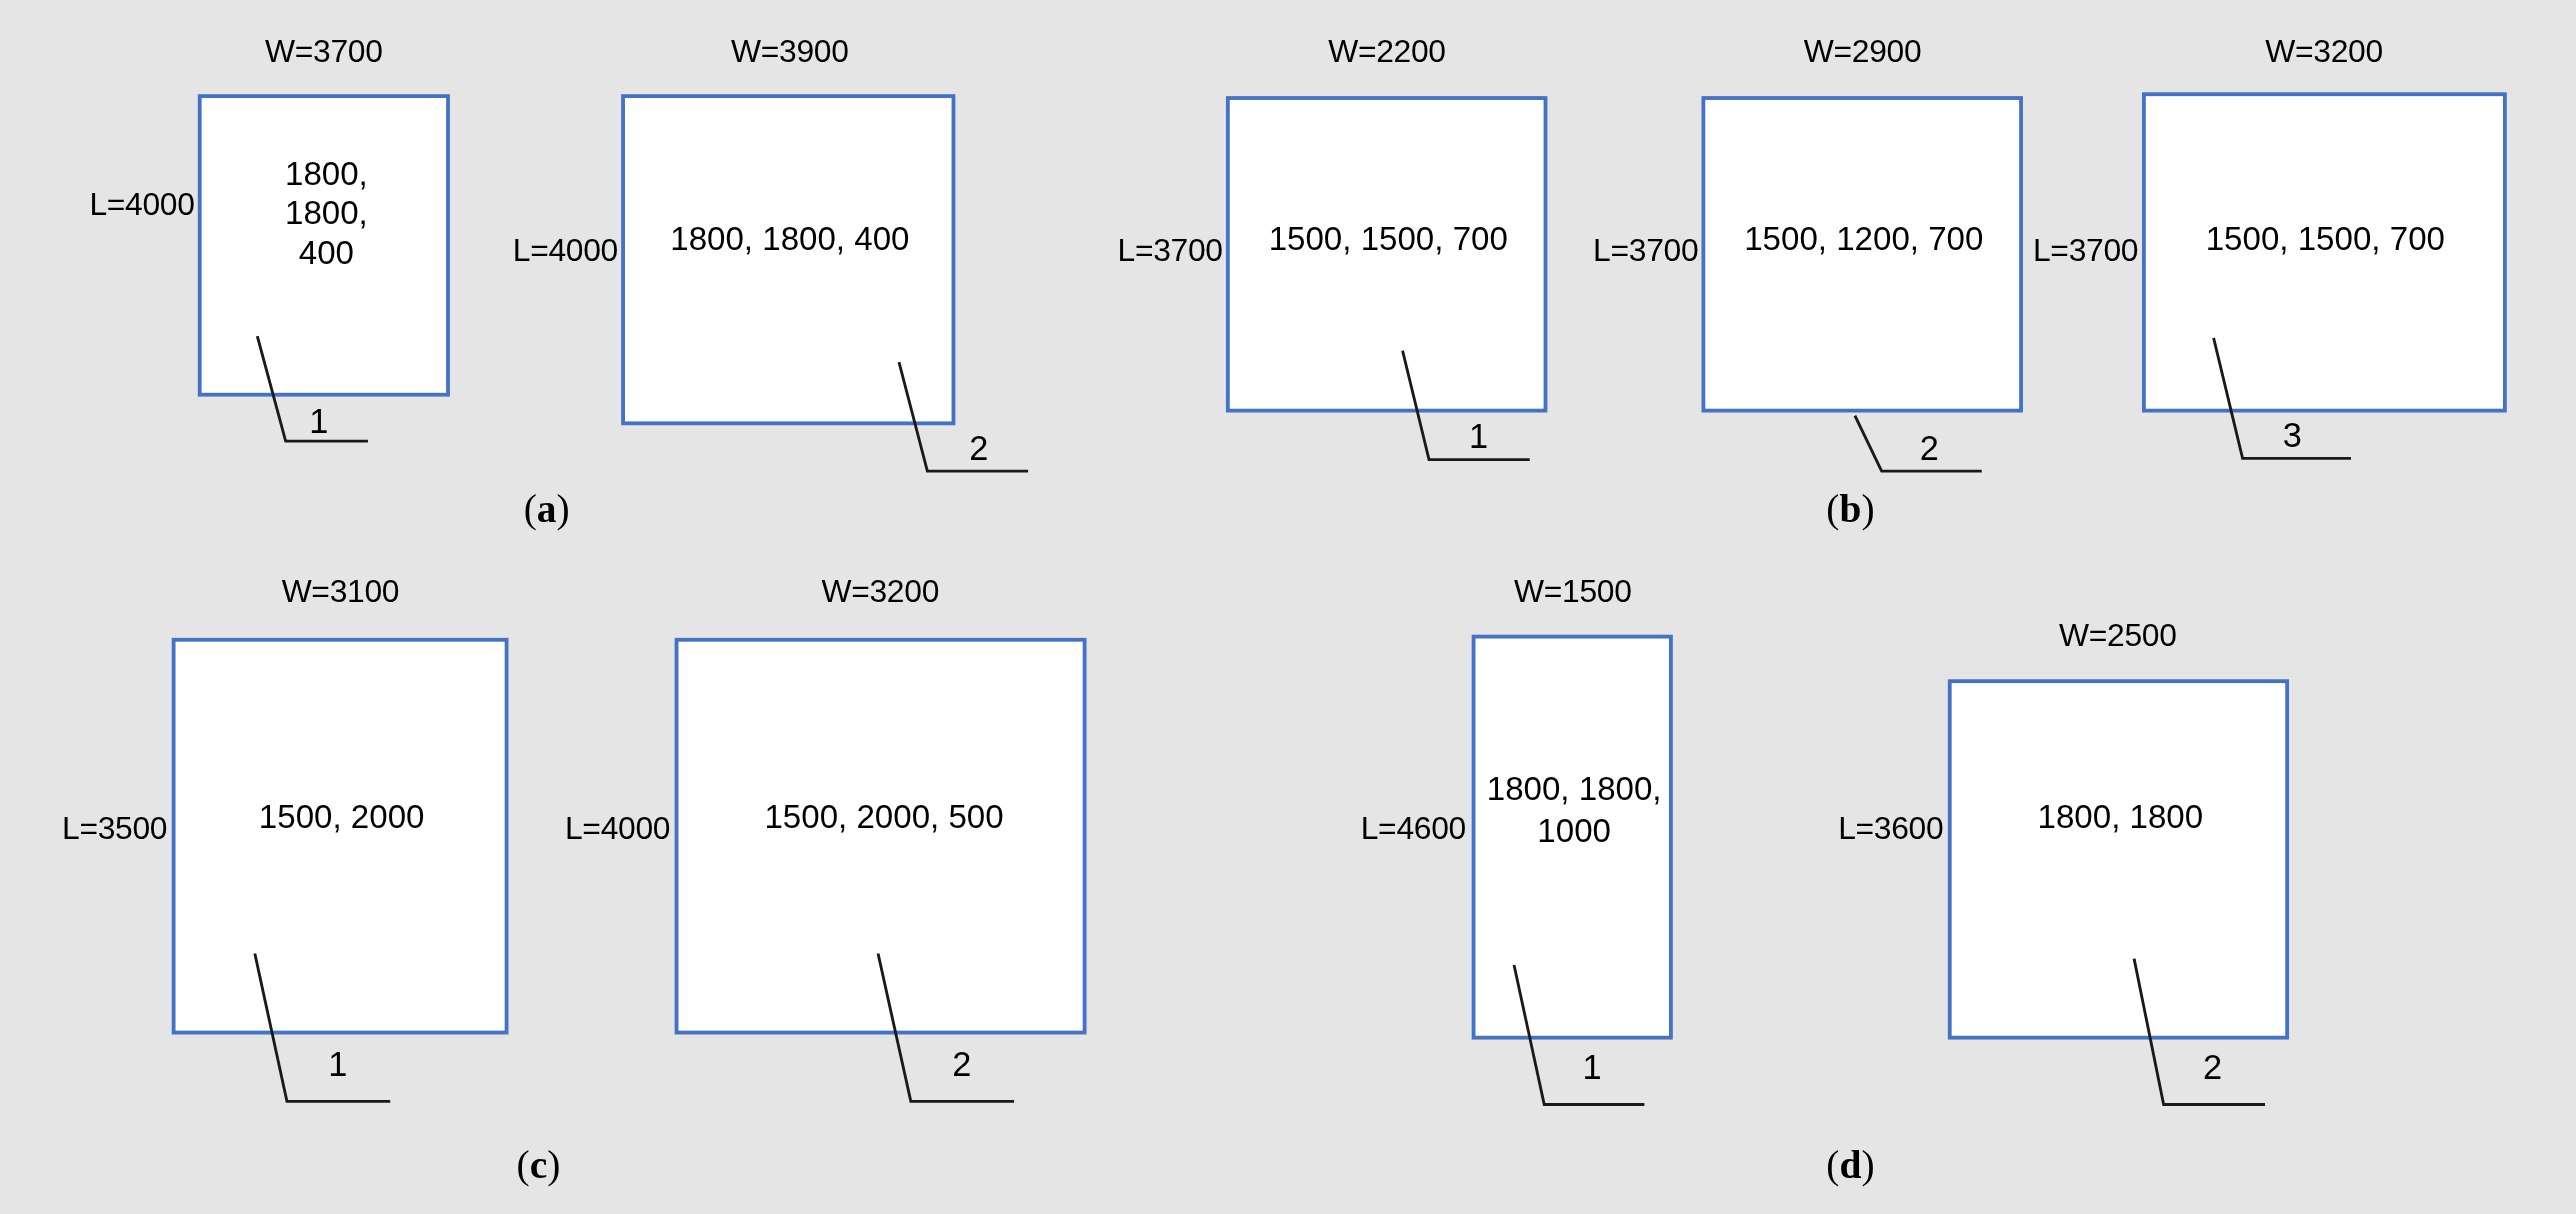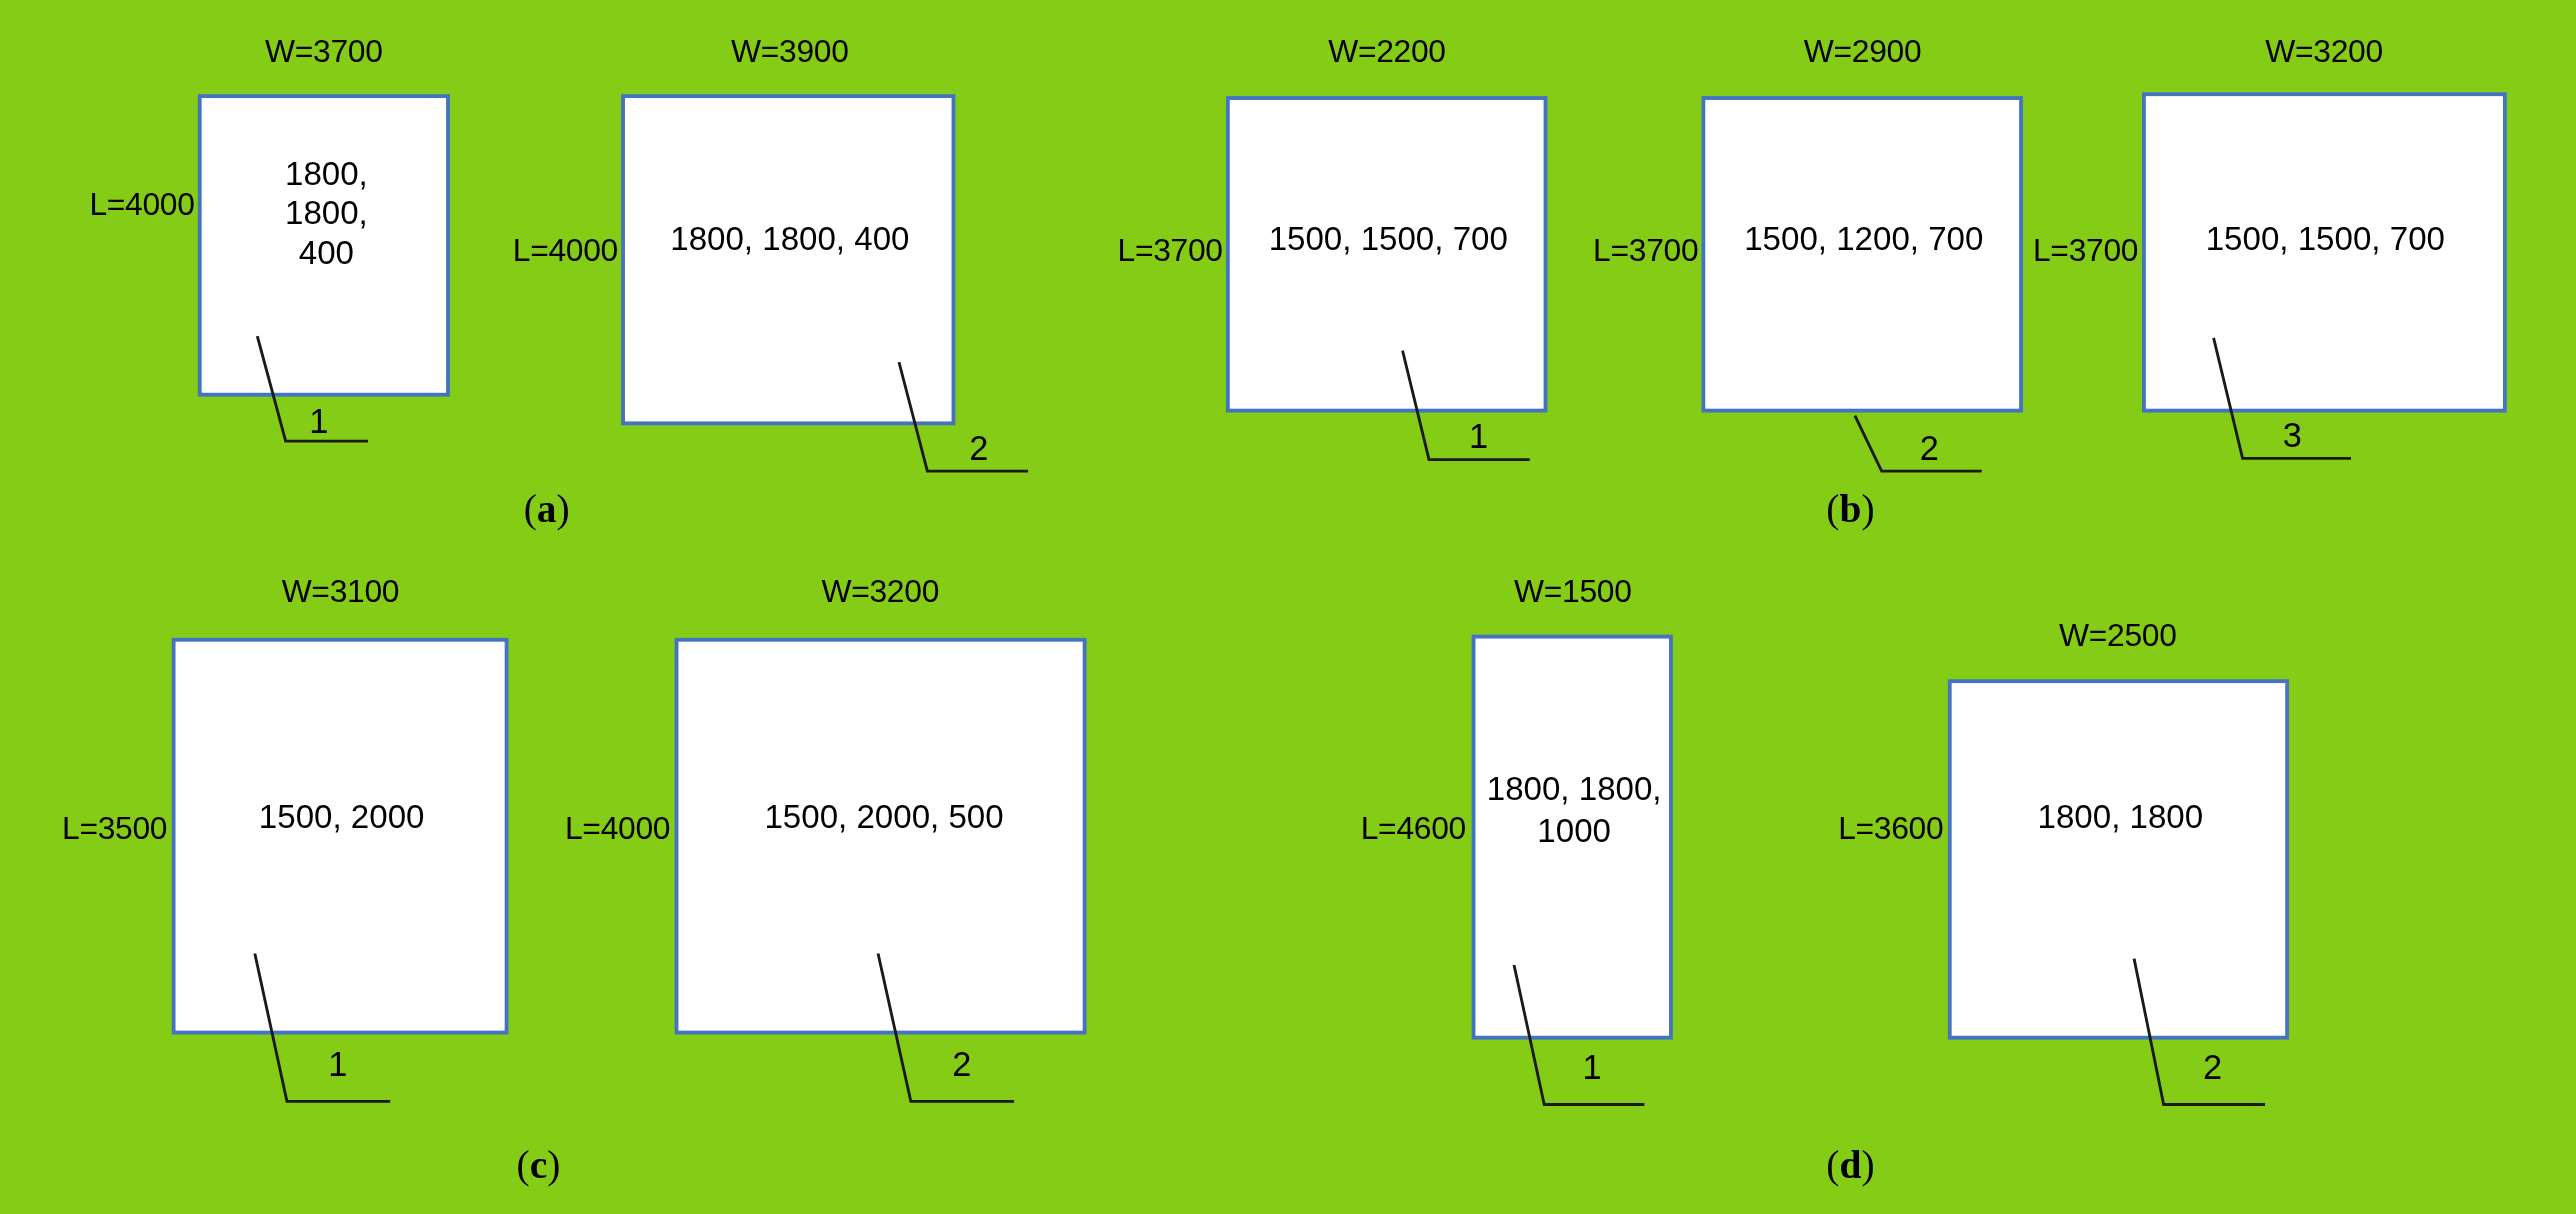--- a/index.html
+++ b/index.html
@@ -4,21 +4,21 @@
 <style>
   html, body {
     margin: 0;
     padding: 0;
     background: #ffffff;
   }
   #figure-root {
     position: relative;
     width: 2576px;
     height: 1214px;
-    background: #84cc16;
+    background: #e5e5e5;
     font-family: "Liberation Sans", sans-serif;
     overflow: hidden;
   }
   svg.figure-canvas {
     display: block;
     width: 2576px;
     height: 1214px;
   }
   .room-rect {
     fill: #ffffff;

